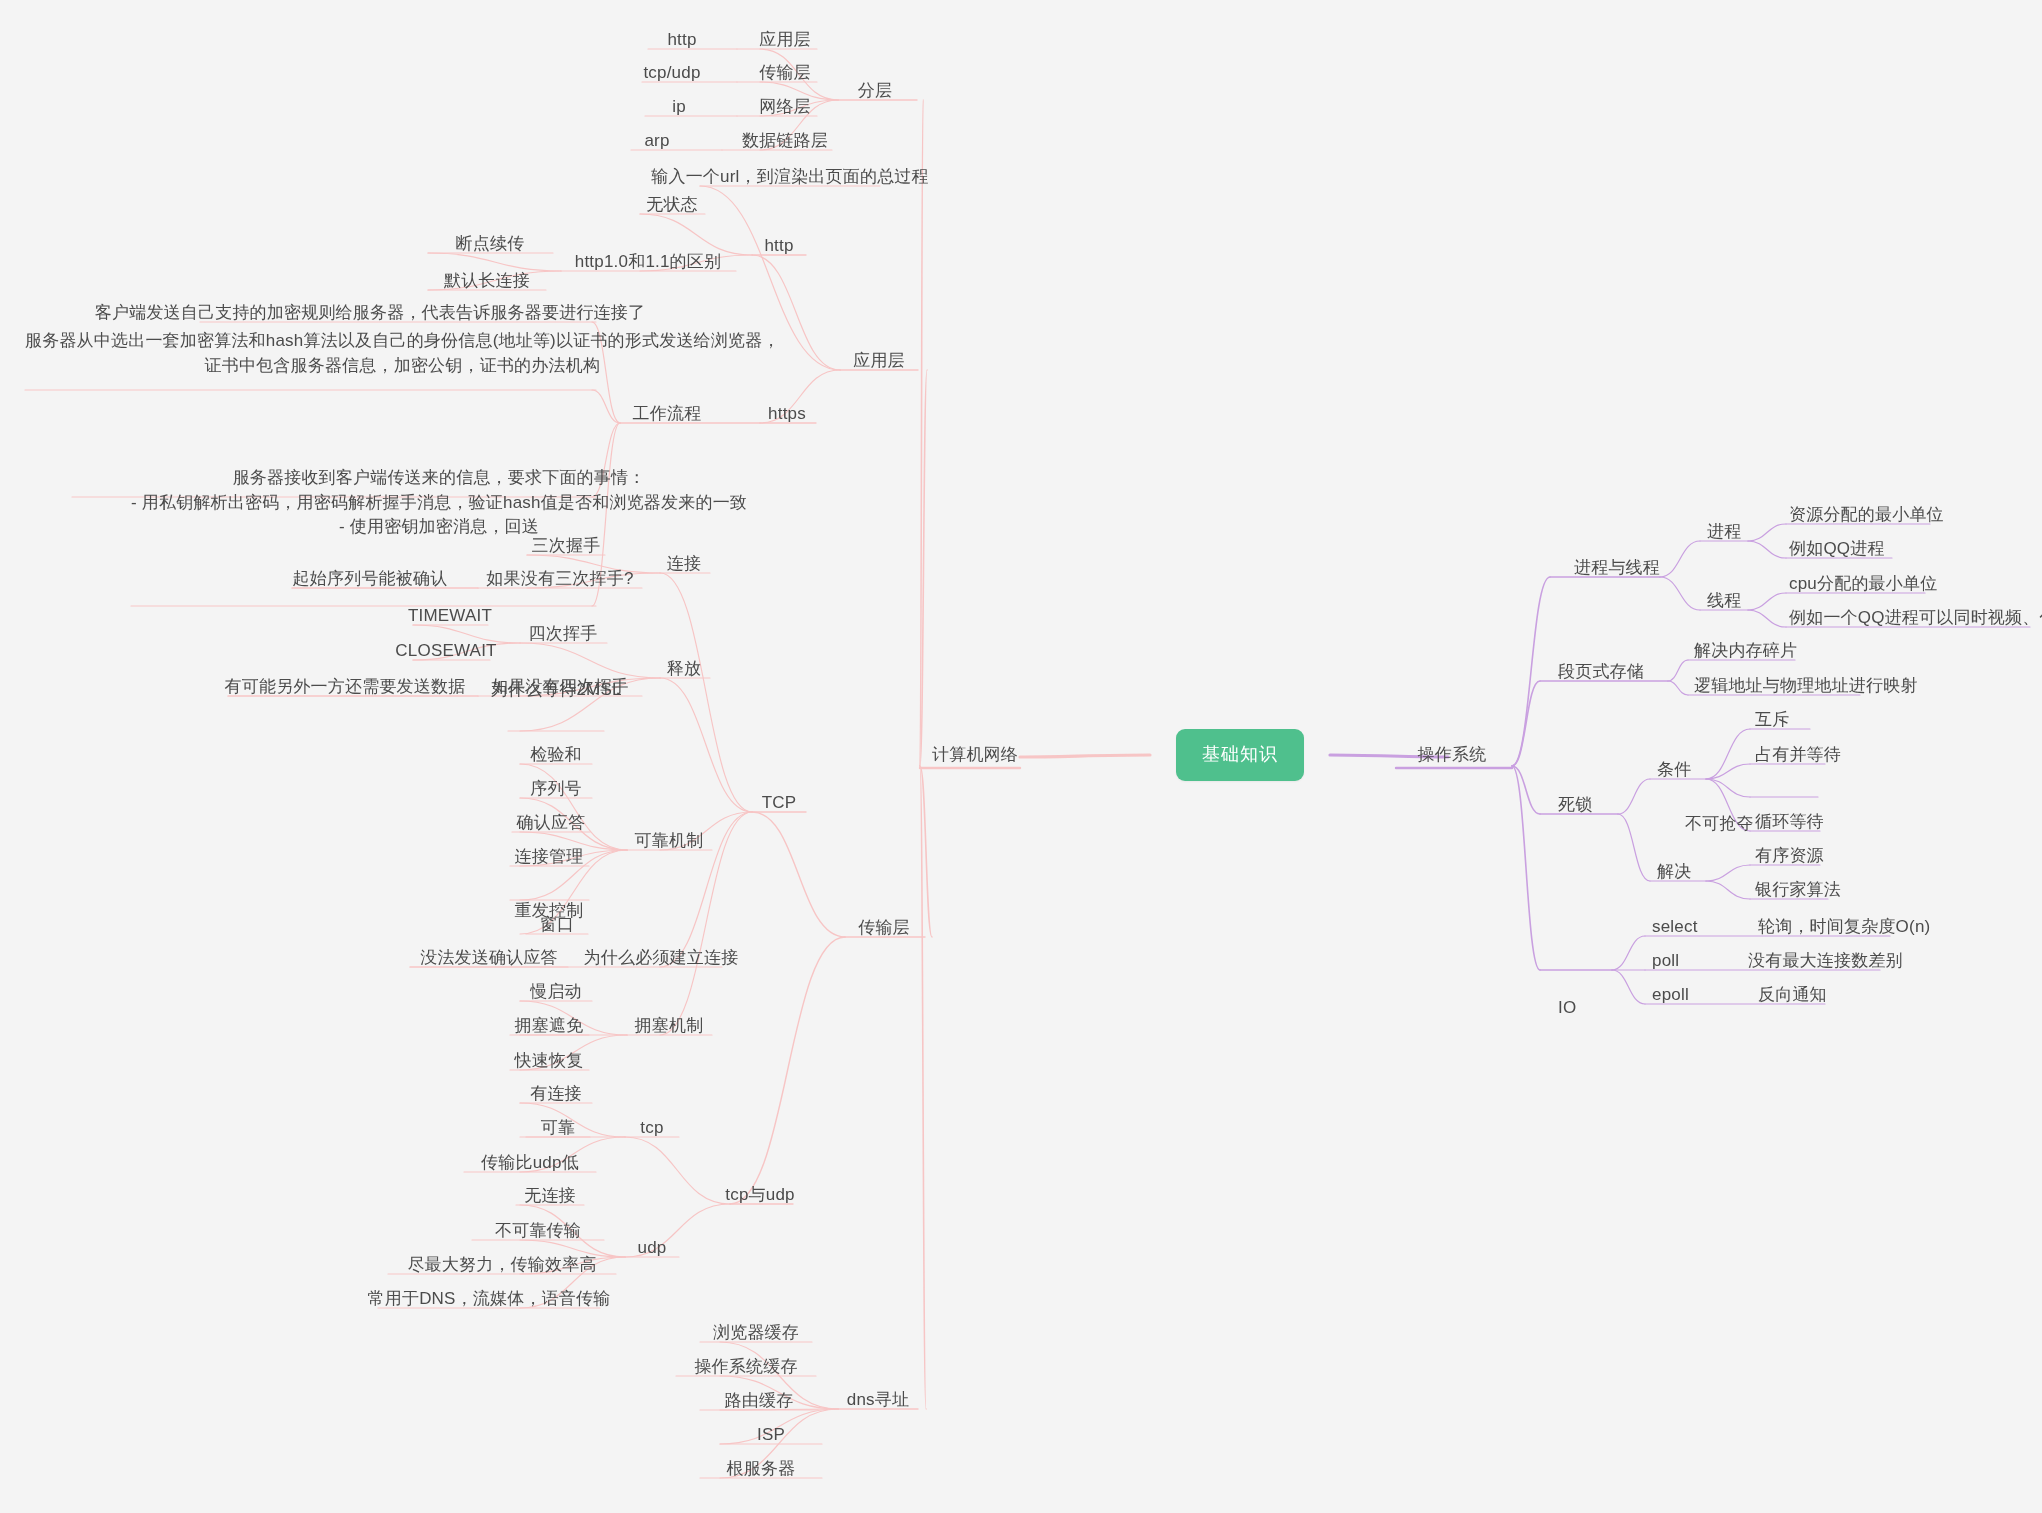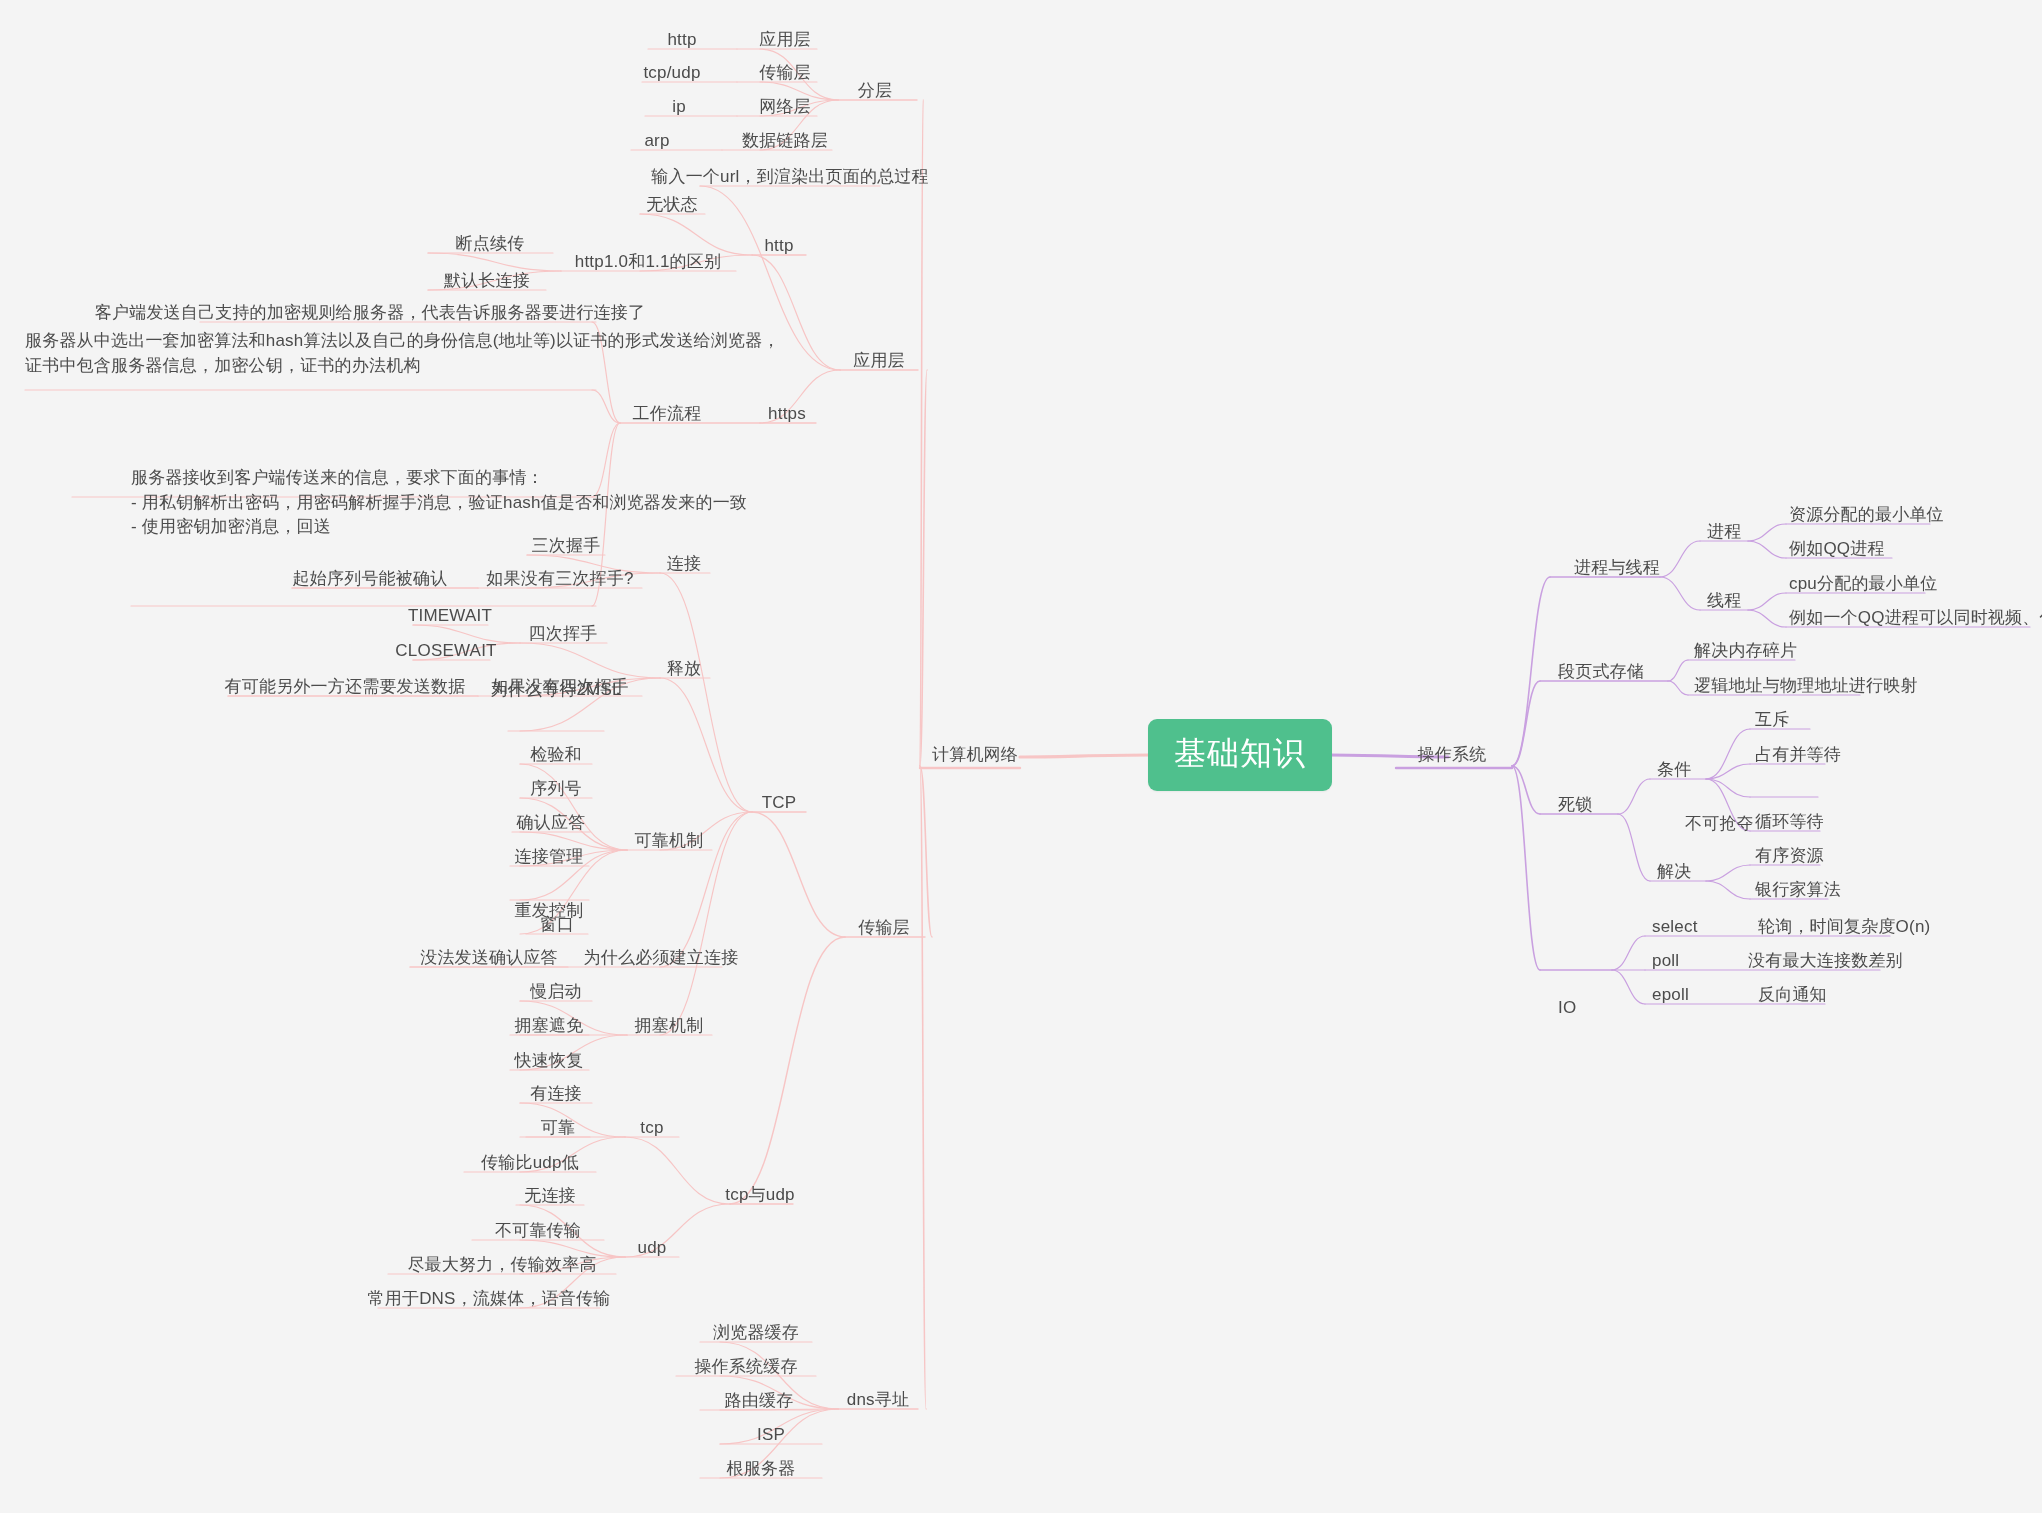--- a/index.html
+++ b/index.html
@@ -33,29 +33,29 @@
     color: #4b4b4b;
     font-size: 17px;
     line-height: 1.42;
     letter-spacing: 0.2px;
     transform: translateY(-50%);
   }
   .root {
     position: absolute;
     background: #4fc08d;
     color: #ffffff;
-    font-size: 32px;
+    font-size: 18px;
     padding: 13px 26px 15px 26px;
     border-radius: 9px;
     transform: translate(-50%, -50%);
     letter-spacing: 1px;
     white-space: pre;
     box-shadow: 0 1px 2px rgba(0,0,0,0.05);
   }
-  .multiline { line-height: 1.45; }
+  .multiline { line-height: 1.45; text-align: center; }
 </style>
 </head>
 <body>
 
 <div id="canvas">
   <svg id="edges" viewBox="0 0 2042 1513">
       <path d="M1150 755 C1100 755, 1060 757, 1020 757" stroke="#f7c5c5" fill="none" stroke-width="3.2" stroke-linecap="round"></path>
       <path d="M920 768 L1020 768" stroke="#f7c5c5" fill="none" stroke-width="2.4" stroke-linecap="round"></path>
       <path d="M920 766 C921.5 766, 921.5 100, 923 100" stroke="#f7c5c5" fill="none" stroke-width="1.6" stroke-linecap="round"></path>
       <path d="M920 766 C923.5 766, 923.5 370, 927 370" stroke="#f7c5c5" fill="none" stroke-width="1.6" stroke-linecap="round"></path>

